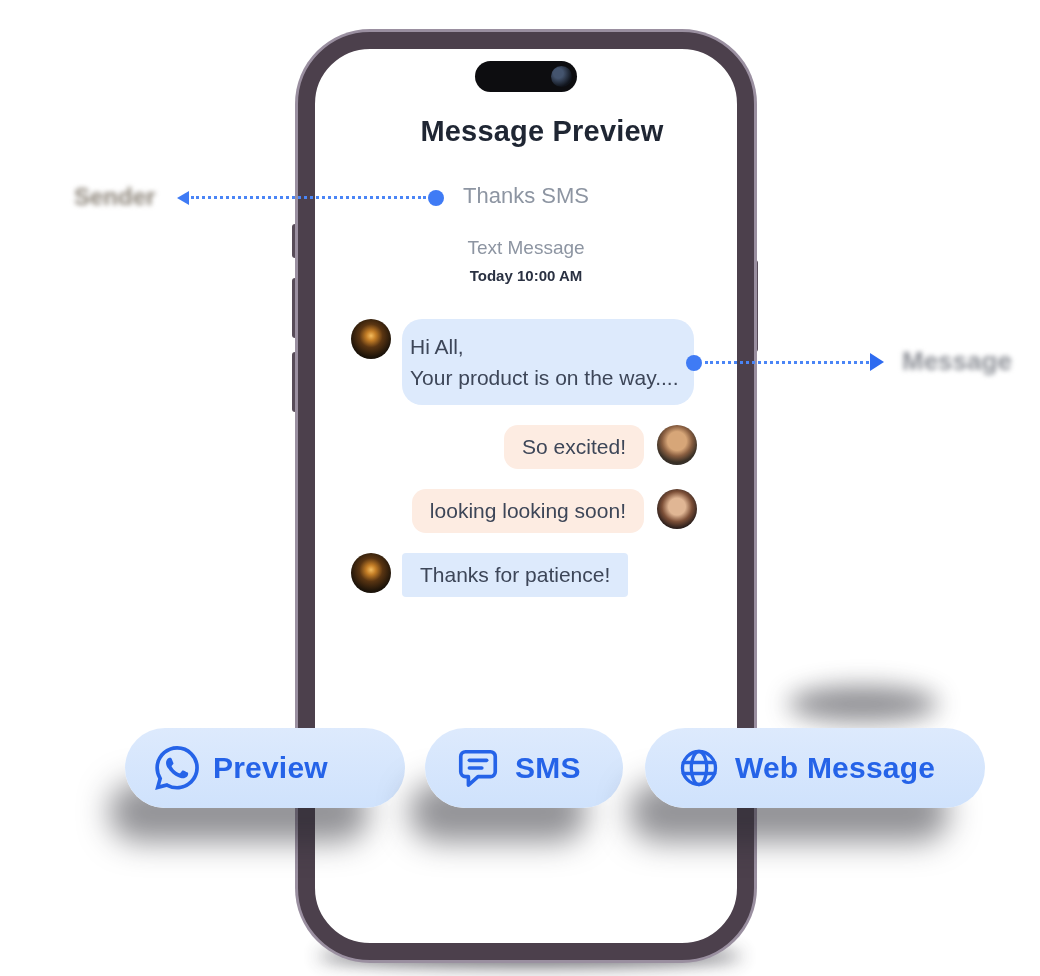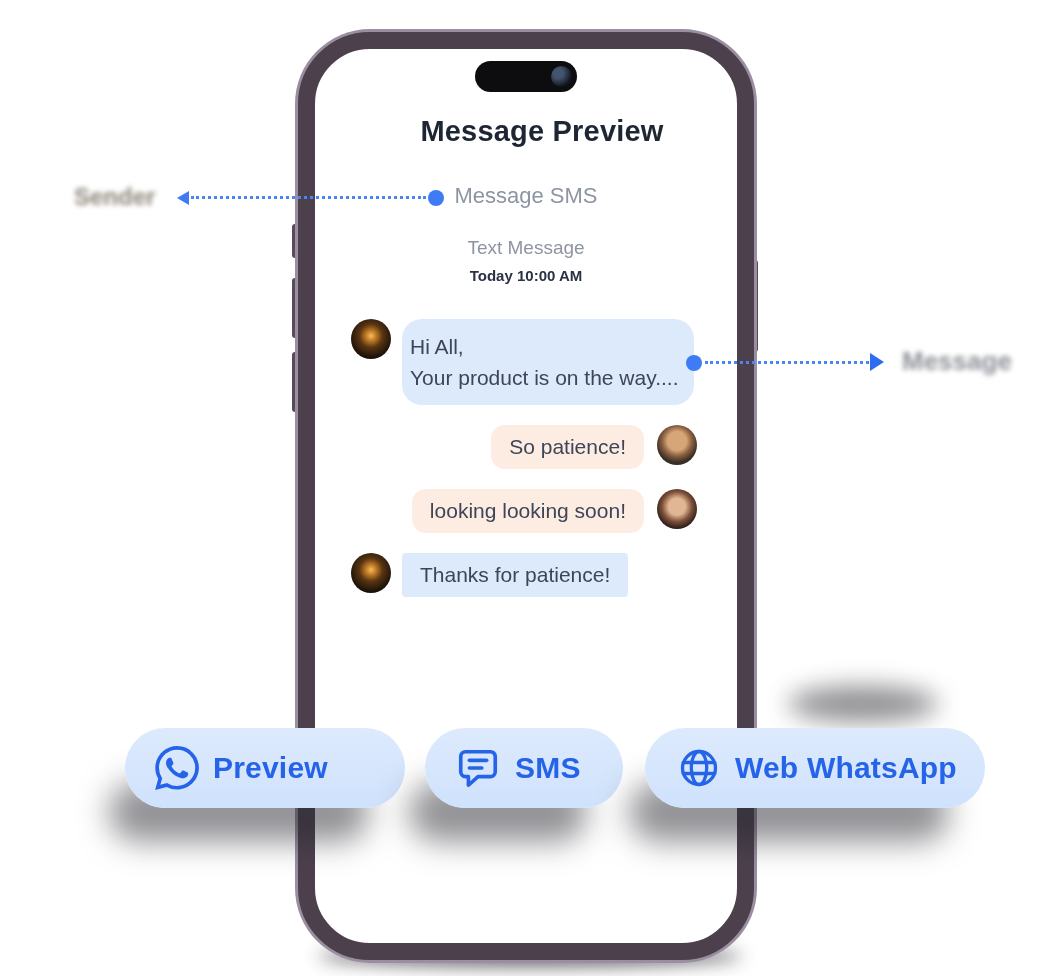--- a/index.html
+++ b/index.html
@@ -95,34 +95,34 @@
   <div class="sbtn" id="sbtn-l2"></div>
   <div class="sbtn" id="sbtn-l3"></div>
   <div class="sbtn" id="sbtn-r"></div>
 
   <div class="phone">
     <div class="island">
       <span class="camera"></span>
     </div>
 
     <div class="title">Message Preview</div>
-    <div class="service">Message SMS</div>
+    <div class="service">Thanks SMS</div>
     <div class="thread">Text Message</div>
     <div class="timestamp">Today 10:00 AM</div>
 
     <div class="messages">
 
       <div class="msg-row msg-left">
         <span class="avatar avatar-lamp"></span>
         <div class="bubble bubble-blue bubble-lg">Hi All,
 Your product is on the way....</div>
       </div>
 
       <div class="msg-row msg-right">
-        <div class="bubble bubble-peach bubble-sm">So patience!</div>
+        <div class="bubble bubble-peach bubble-sm">So excited!</div>
         <span class="avatar avatar-man"></span>
       </div>
 
       <div class="msg-row msg-right">
         <div class="bubble bubble-peach bubble-sm">looking looking soon!</div>
         <span class="avatar avatar-woman"></span>
       </div>
 
       <div class="msg-row msg-left">
         <span class="avatar avatar-lamp"></span>
@@ -158,16 +158,16 @@
     <span class="pill-label">SMS</span>
   </div>
 
   <div class="pill" id="pill-web">
     <svg width="44" height="44" viewBox="0 0 24 24" fill="none" stroke="#2563e8" stroke-width="1.8" stroke-linecap="round">
       <circle cx="12" cy="12" r="9"></circle>
       <ellipse cx="12" cy="12" rx="4.2" ry="9"></ellipse>
       <line x1="3.4" y1="9" x2="20.6" y2="9"></line>
       <line x1="3.4" y1="15" x2="20.6" y2="15"></line>
     </svg>
-    <span class="pill-label">Web WhatsApp</span>
+    <span class="pill-label">Web Message</span>
   </div>
 
 </div>
 
 </body></html>

